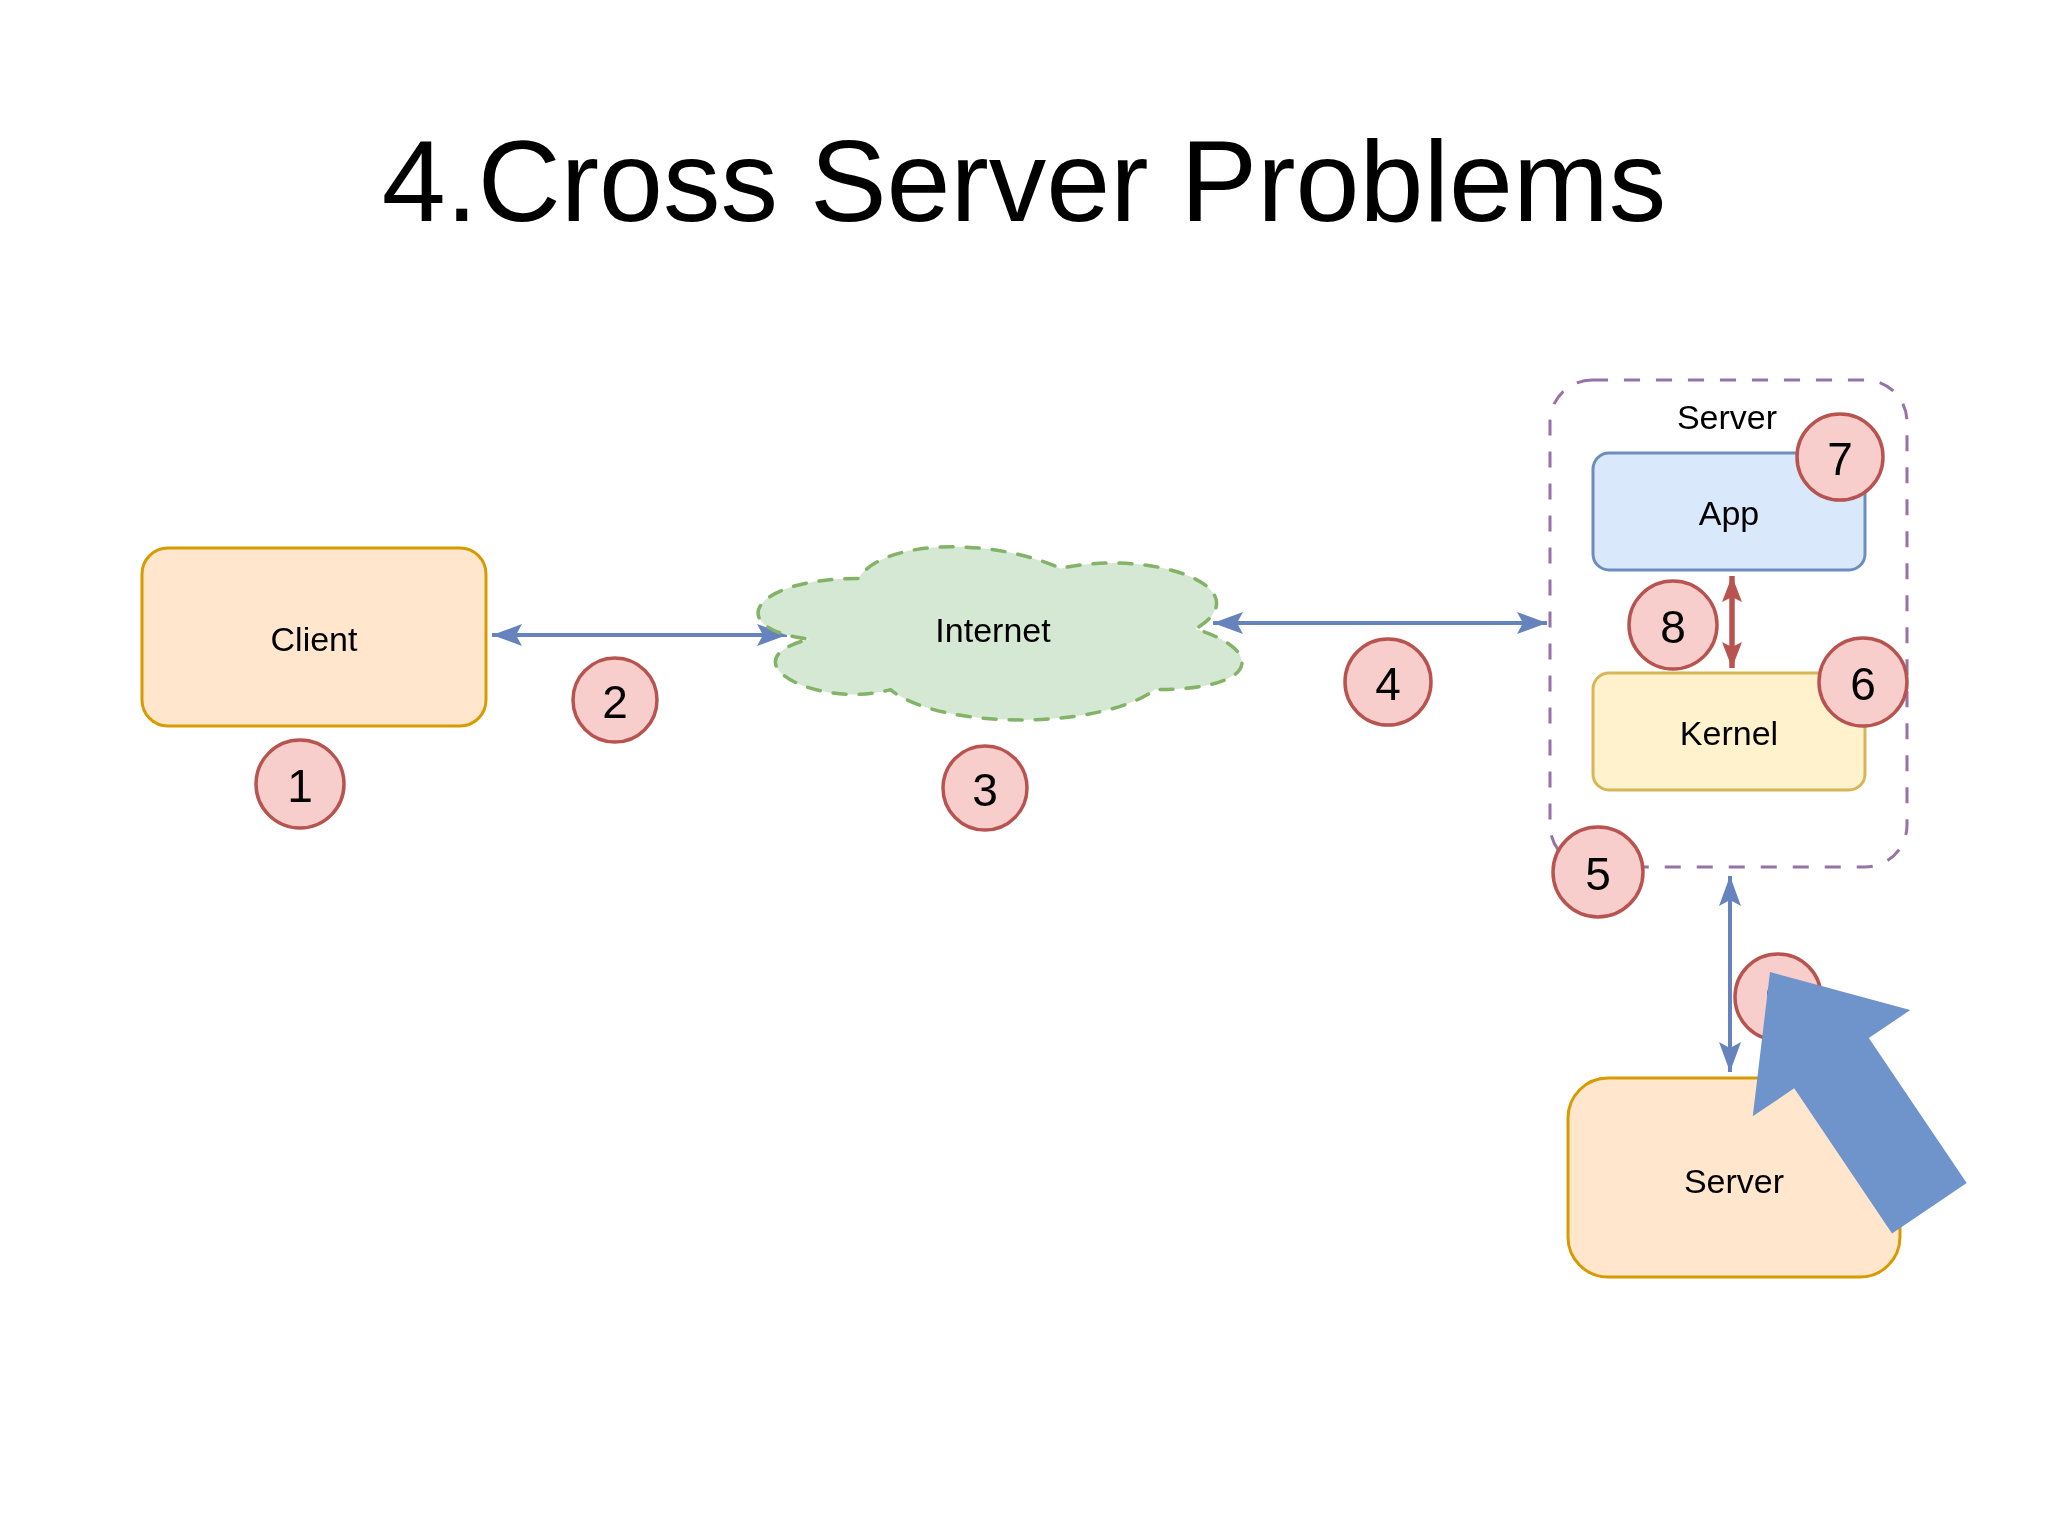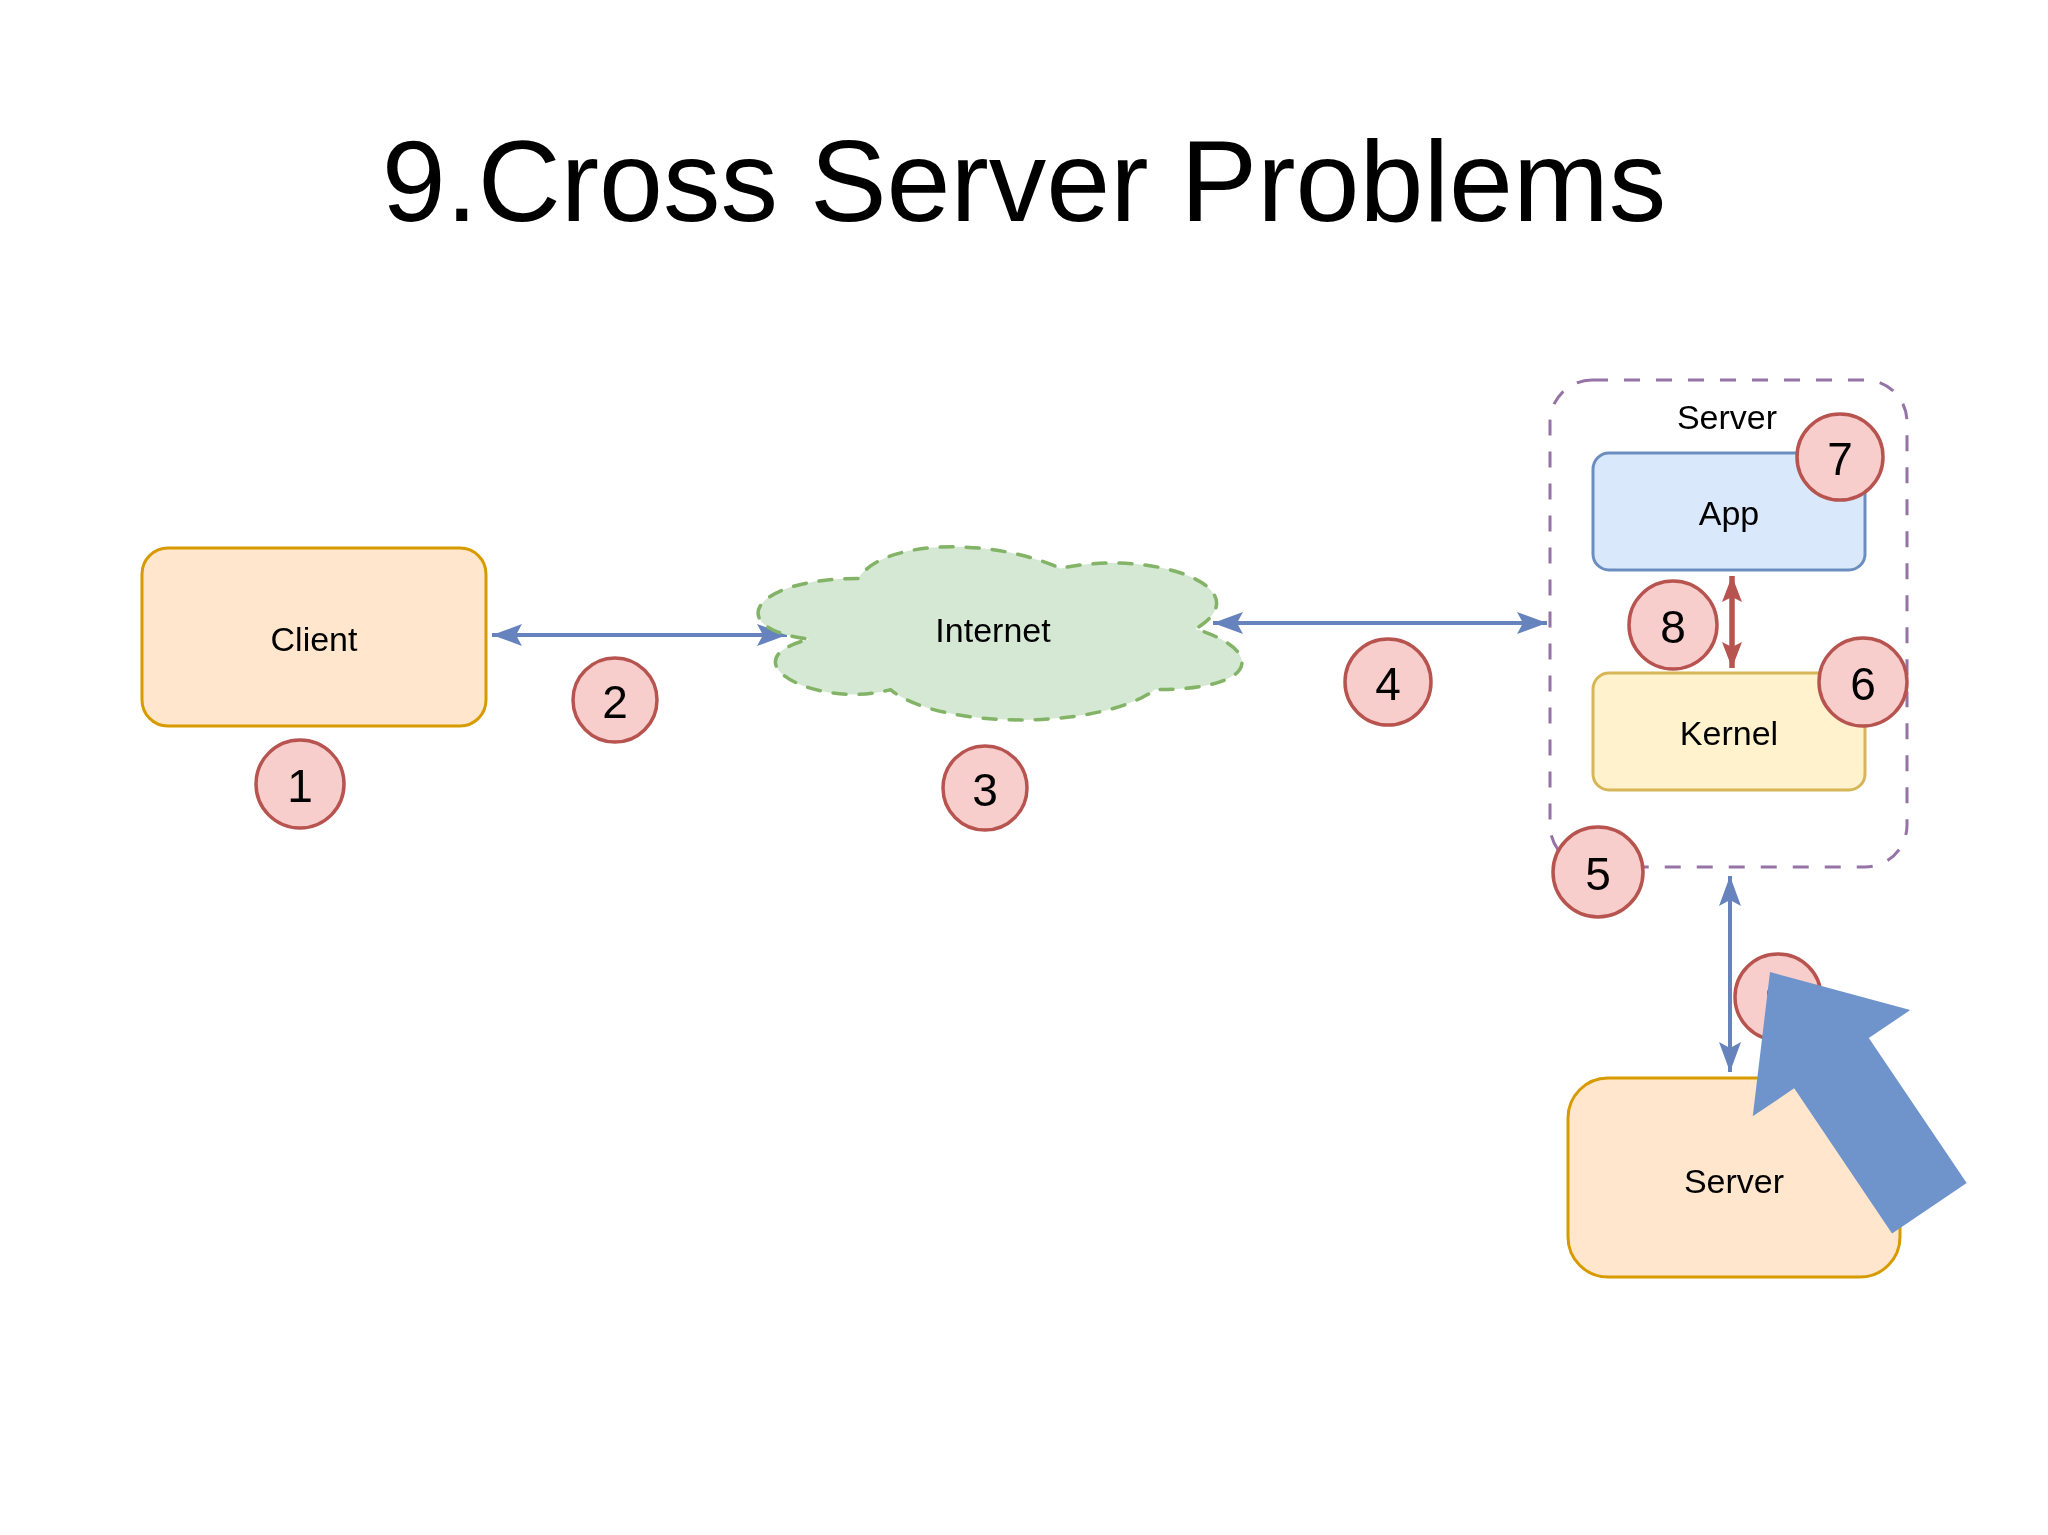--- a/index.html
+++ b/index.html
@@ -29,21 +29,21 @@
     font-family:"Liberation Sans", sans-serif;
     font-size:46px;
     fill:#000;
   }
 </style>
 </head>
 <body>
 
 <div class="canvas">
 
-  <div class="slide-title">9.Cross Server Problems</div>
+  <div class="slide-title">4.Cross Server Problems</div>
 
   <svg width="2048" height="1535" viewBox="0 0 2048 1535">
 
     <defs>
       <marker id="arrowBlue" markerUnits="userSpaceOnUse" markerWidth="32" markerHeight="24" refX="30" refY="11" orient="auto-start-reverse">
         <path d="M0,0 L30,11 L0,22 L6,11 Z" fill="#6683bd"></path>
       </marker>
       <marker id="arrowRed" markerUnits="userSpaceOnUse" markerWidth="30" markerHeight="24" refX="26" refY="10" orient="auto-start-reverse">
         <path d="M0,0 L26,10 L0,20 L5,10 Z" fill="#b85450"></path>
       </marker>

